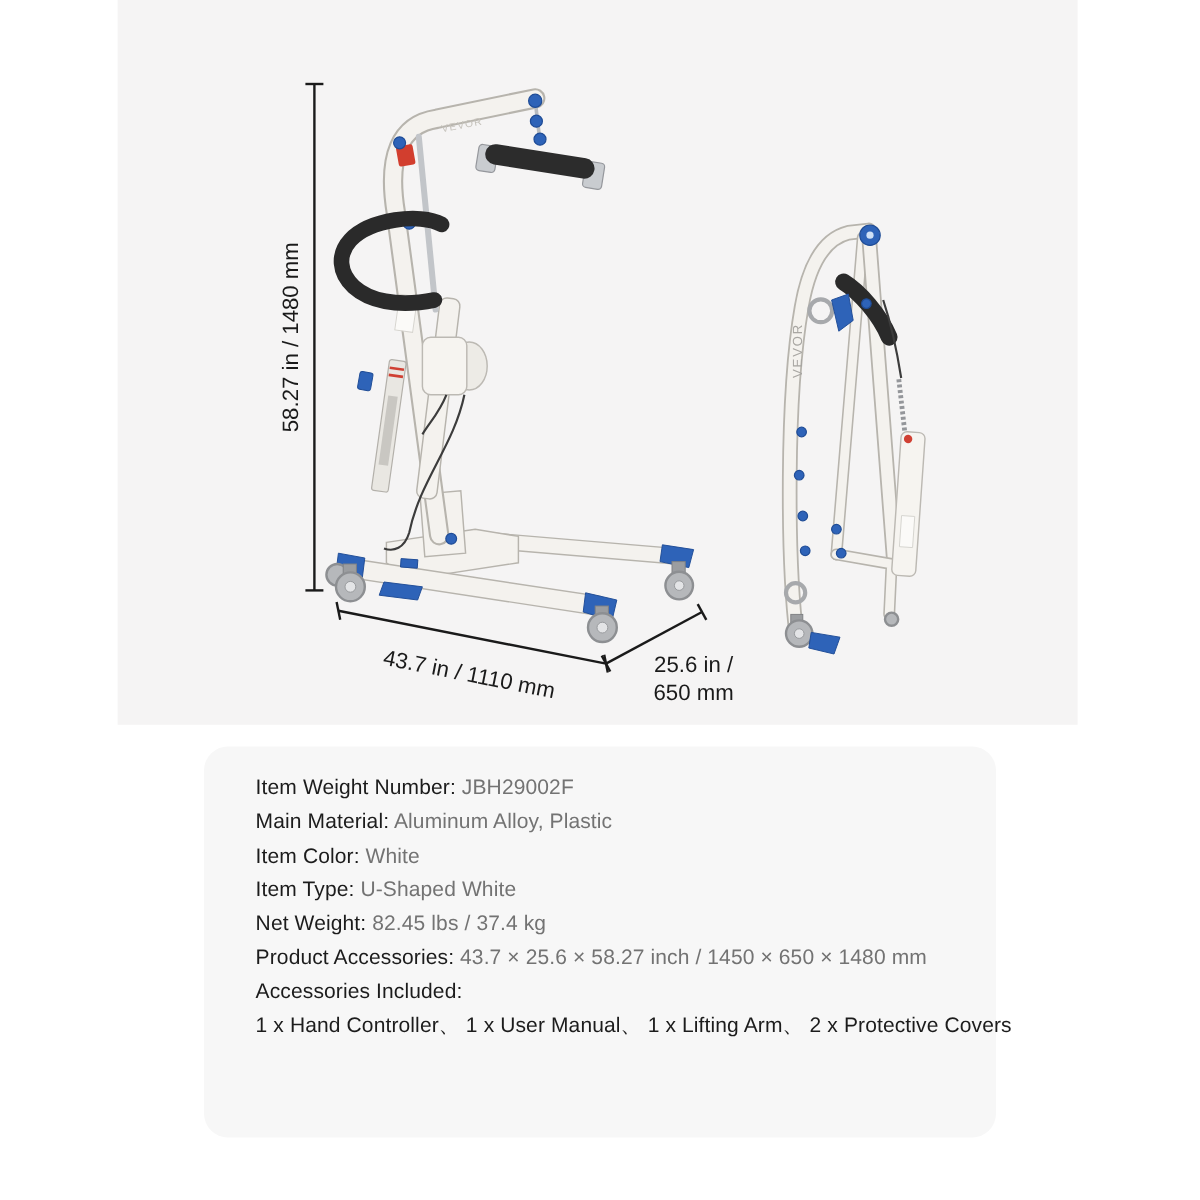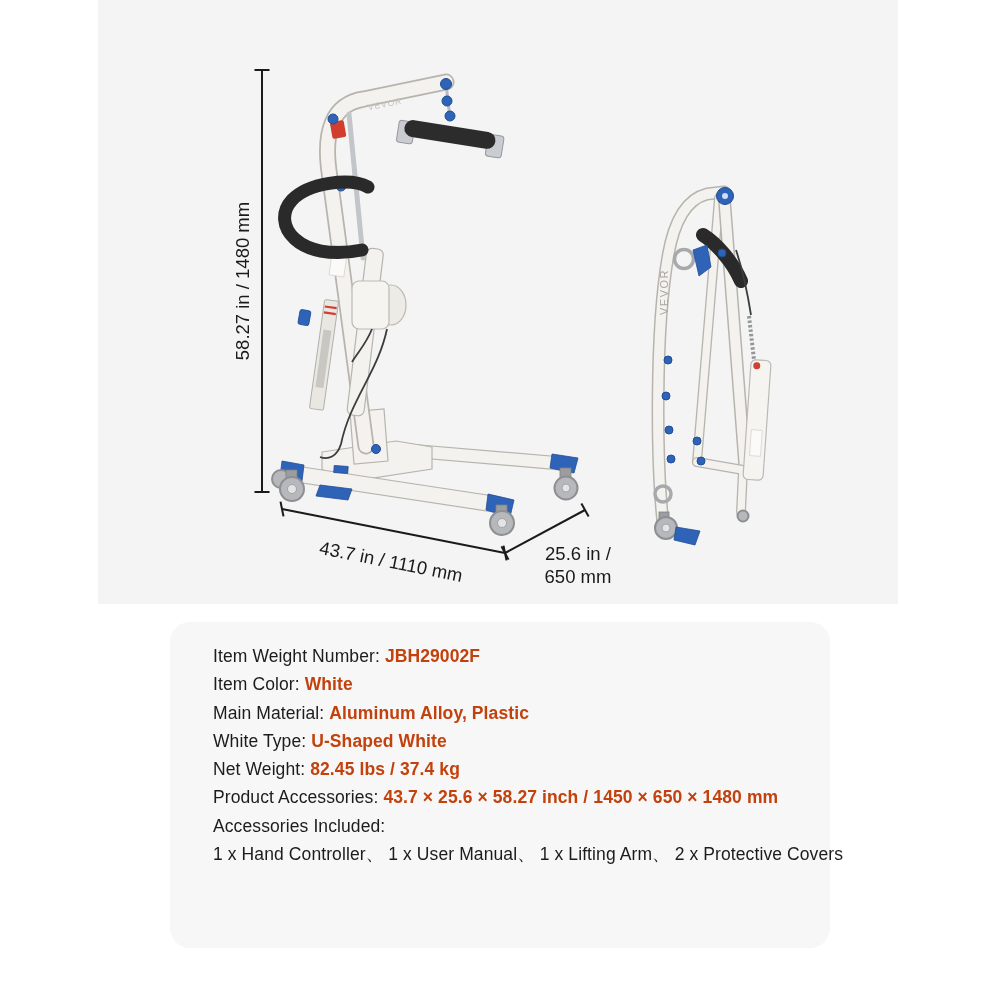--- a/index.html
+++ b/index.html
@@ -45,21 +45,21 @@
   .dim-text{font-size:18.5px;fill:#1a1a1a;}
   .brand-text{font-size:11px;fill:#a8a6a2;letter-spacing:1.5px;}
   .brand-text-small{font-size:8.5px;fill:#c4c1ba;letter-spacing:1px;}
 
   
   .spec-card{position:absolute;left:170px;top:622px;width:660px;height:326px;
              background:#f7f7f7;border-radius:20px;box-sizing:border-box;
              padding:20px 20px 0 43px;}
   .spec-row{font-size:17.5px;line-height:28.3px;white-space:nowrap;color:#1c1c1c;
             letter-spacing:0.1px;}
-  .spec-row .val{color:#c2410c;font-weight:700;}
+  .spec-row .val{color:#737373;font-weight:400;}
 </style>
 </head>
 <body>
 
 <div class="page">
 
   <svg class="illustration" width="1000" height="620" viewBox="0 0 1000 620">
 
     <rect class="photo-bg" x="98" y="0" width="800" height="604"></rect>
 
@@ -191,27 +191,27 @@
       <text class="dim-text" x="578" y="560" text-anchor="middle">25.6 in /</text>
       <text class="dim-text" x="578" y="583" text-anchor="middle">650 mm</text>
     </g>
   </svg>
 
   <div class="spec-card">
     <div class="spec-row">
       <span>Item Weight Number: </span><span class="val">JBH29002F</span>
     </div>
     <div class="spec-row">
+      <span>Main Material: </span><span class="val">Aluminum Alloy, Plastic</span>
+    </div>
+    <div class="spec-row">
       <span>Item Color: </span><span class="val">White</span>
     </div>
     <div class="spec-row">
-      <span>Main Material: </span><span class="val">Aluminum Alloy, Plastic</span>
-    </div>
-    <div class="spec-row">
-      <span>White Type: </span><span class="val">U-Shaped White</span>
+      <span>Item Type: </span><span class="val">U-Shaped White</span>
     </div>
     <div class="spec-row">
       <span>Net Weight: </span><span class="val">82.45 lbs / 37.4 kg</span>
     </div>
     <div class="spec-row">
       <span>Product Accessories: </span><span class="val">43.7 × 25.6 × 58.27 inch / 1450 × 650 × 1480 mm</span>
     </div>
     <div class="spec-row">
       <span>Accessories Included:</span>
     </div>

